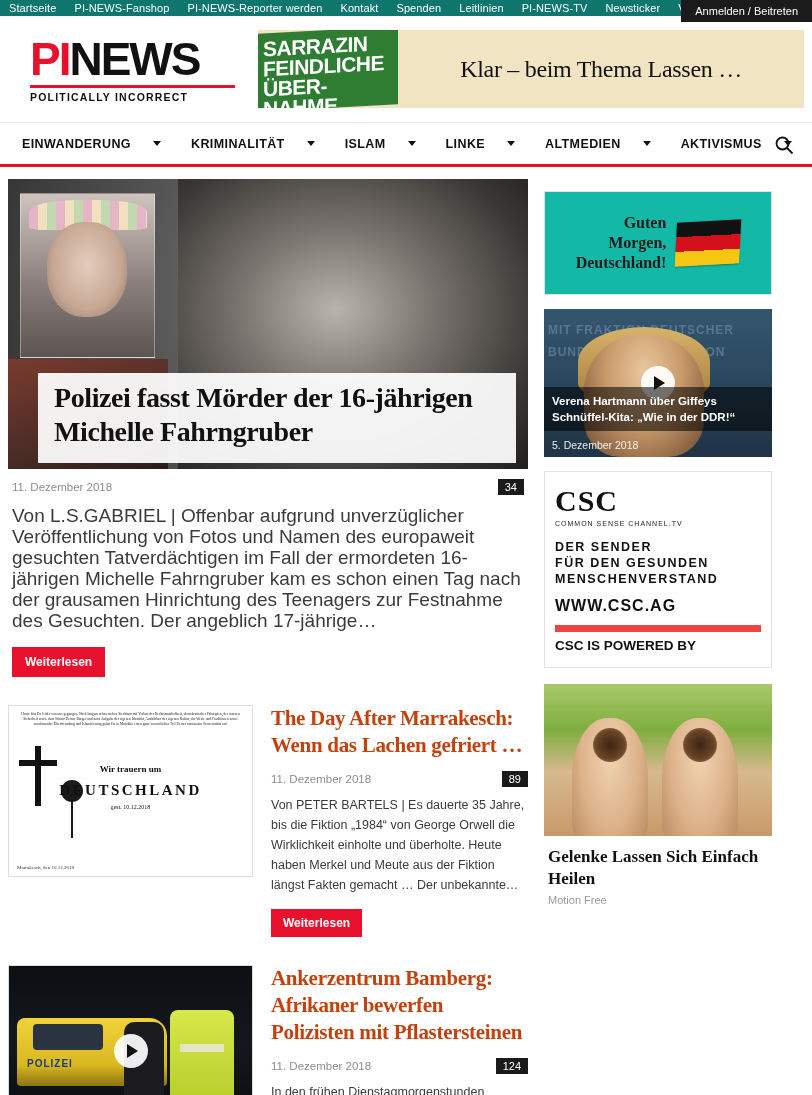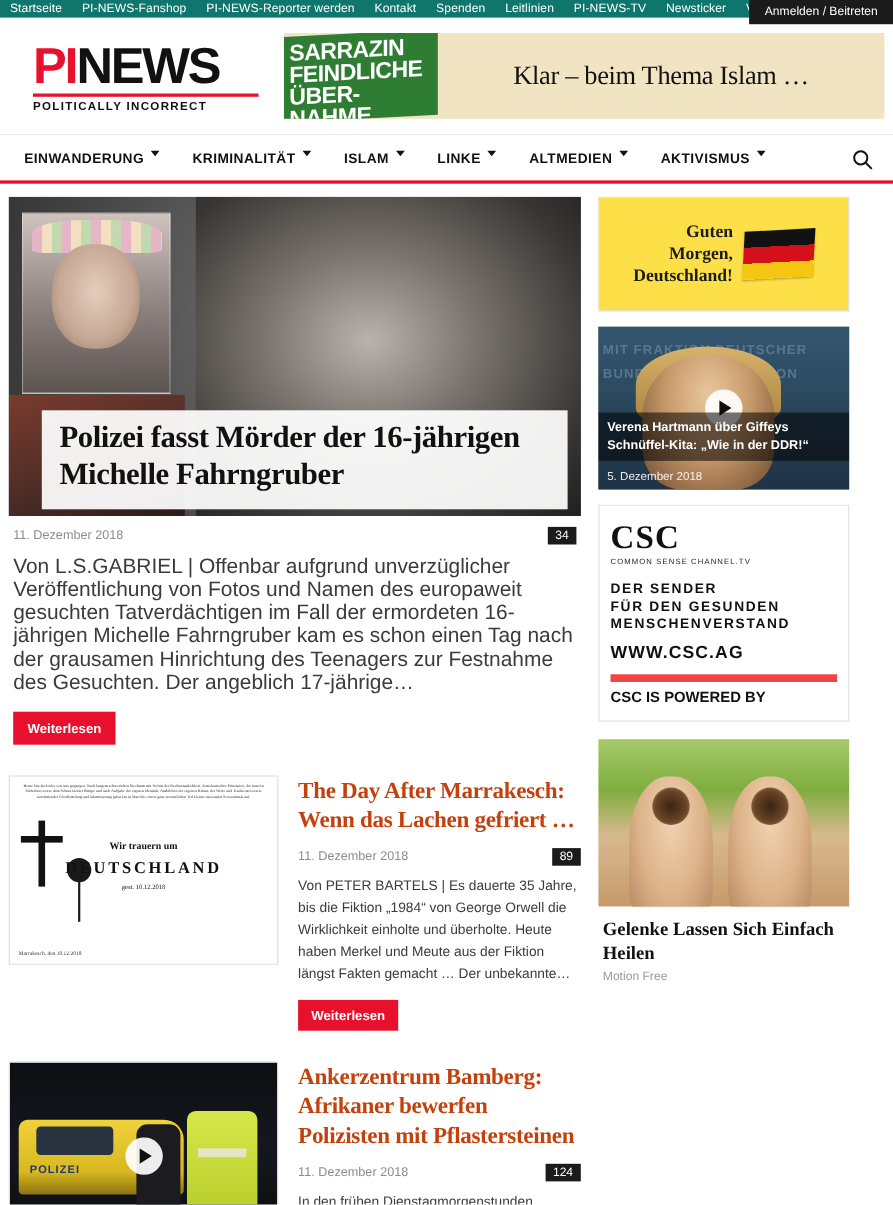--- a/index.html
+++ b/index.html
@@ -111,22 +111,22 @@
     position: relative;
   }
   .nav-item {
     font-size: 12.5px;
     font-weight: bold;
     letter-spacing: 0.4px;
     color: #111;
     padding: 0 18px 0 0;
     margin-right: 12px;
     display: flex;
-    align-items: flex-start;
-    gap: 6px;
+    align-items: center;
+    gap: 22px;
     white-space: nowrap;
   }
   .caret {
     width: 0; height: 0;
     border-left: 4px solid transparent;
     border-right: 4px solid transparent;
     border-top: 5px solid #111;
     display: inline-block;
   }
   .nav-search {
@@ -354,28 +354,29 @@
   .play-btn:after {
     content:""; width:0; height:0;
     border-left: 11px solid #111;
     border-top: 7px solid transparent;
     border-bottom: 7px solid transparent;
     margin-left: 3px;
   }
   
   .ad-box {
     width: 228px;
-    background: #fde047;
+    background: #14b8a6;
     border: 1px solid #e2e2e2;
     height: 104px;
     display: flex;
     align-items: center;
     justify-content: center;
     gap: 10px;
     padding: 0 14px;
+    margin-top: 12px;
   }
   .ad-box .gm-text {
     font-family: "Liberation Serif", serif;
     font-weight: bold;
     font-size: 16px;
     line-height: 20px;
     color: #1b1b1b;
     text-align: right;
   }
   .flag {
@@ -492,21 +493,21 @@
     <div class="logo-rule"></div>
     <div class="logo-sub">POLITICALLY INCORRECT</div>
   </div>
   <div class="banner">
     <div class="banner-green">
       <span>SARRAZIN</span>
       <span>FEINDLICHE</span>
       <span>ÜBER-</span>
       <span>NAHME</span>
     </div>
-    <div class="banner-text">Klar – beim Thema Islam …</div>
+    <div class="banner-text">Klar – beim Thema Lassen …</div>
   </div>
 </div>
 
 <div class="nav">
   <div class="nav-item">
     <span>EINWANDERUNG</span>
     <i class="caret"></i>
   </div>
   <div class="nav-item">
     <span>KRIMINALITÄT</span>

